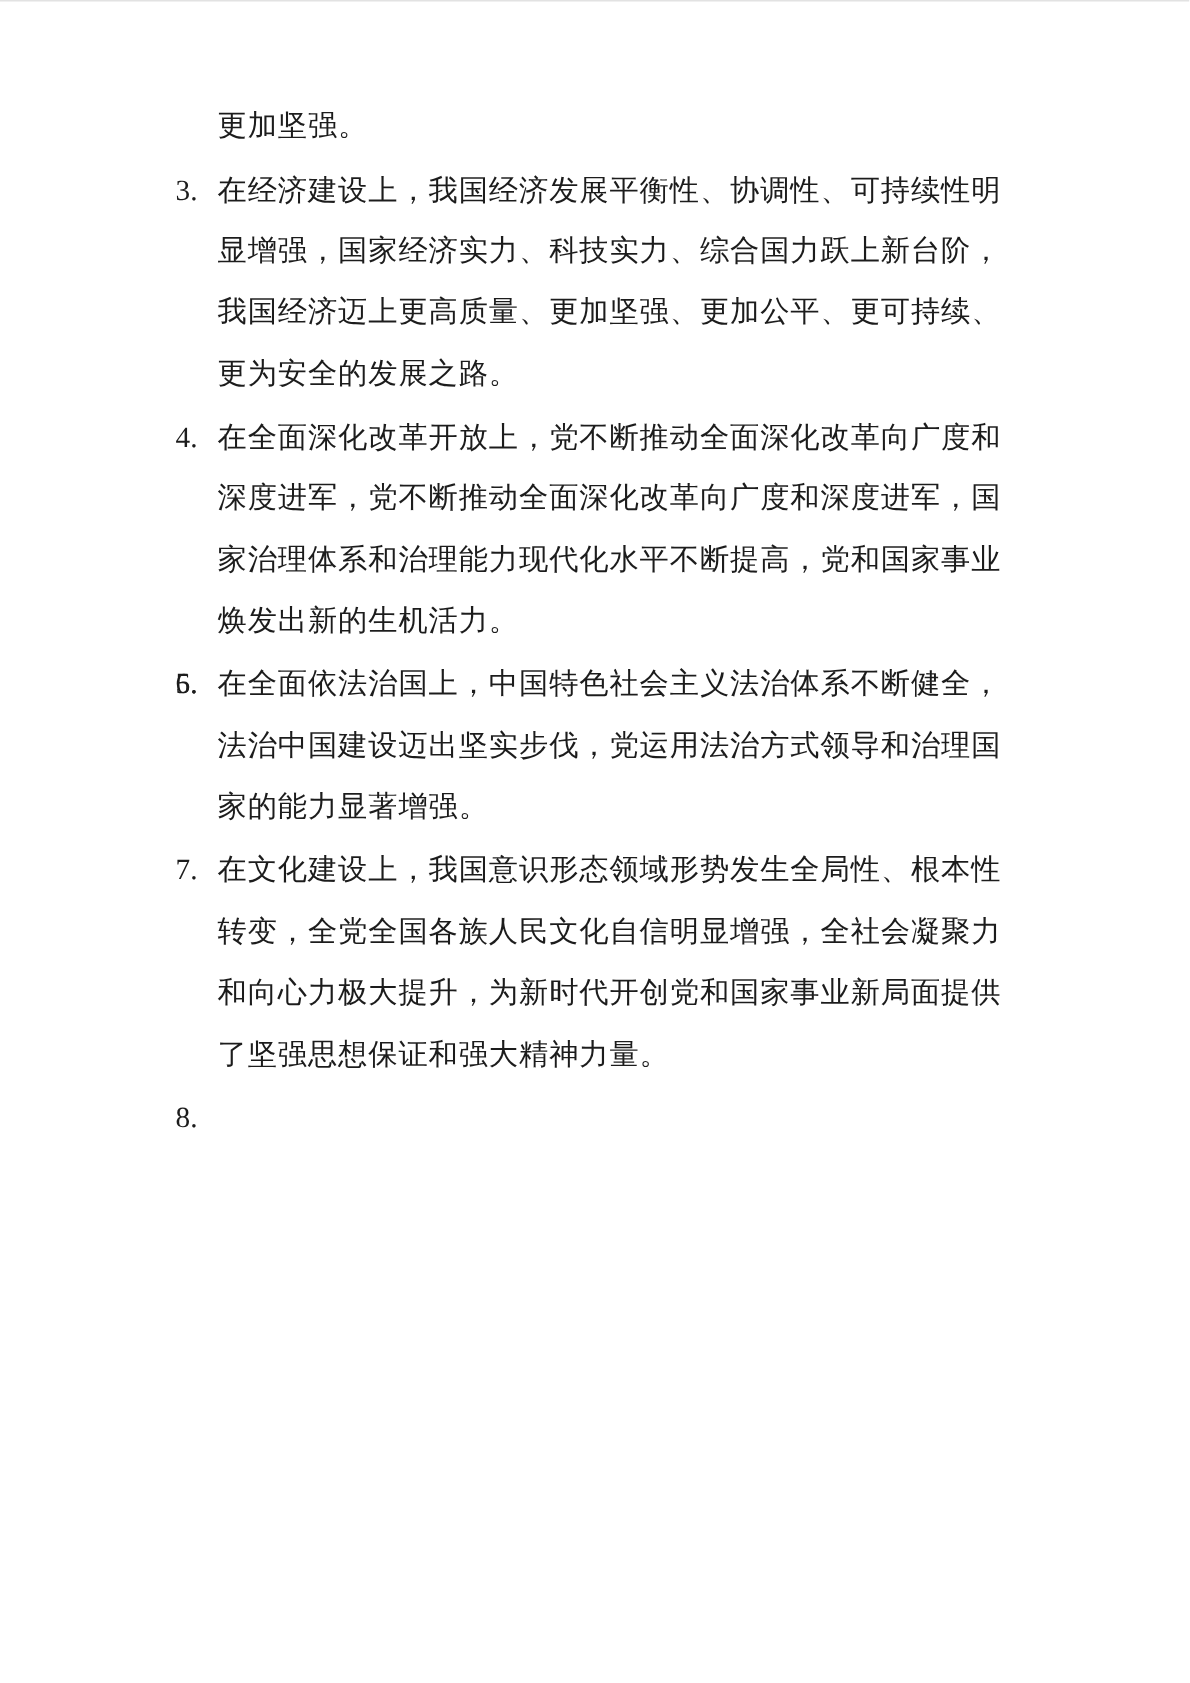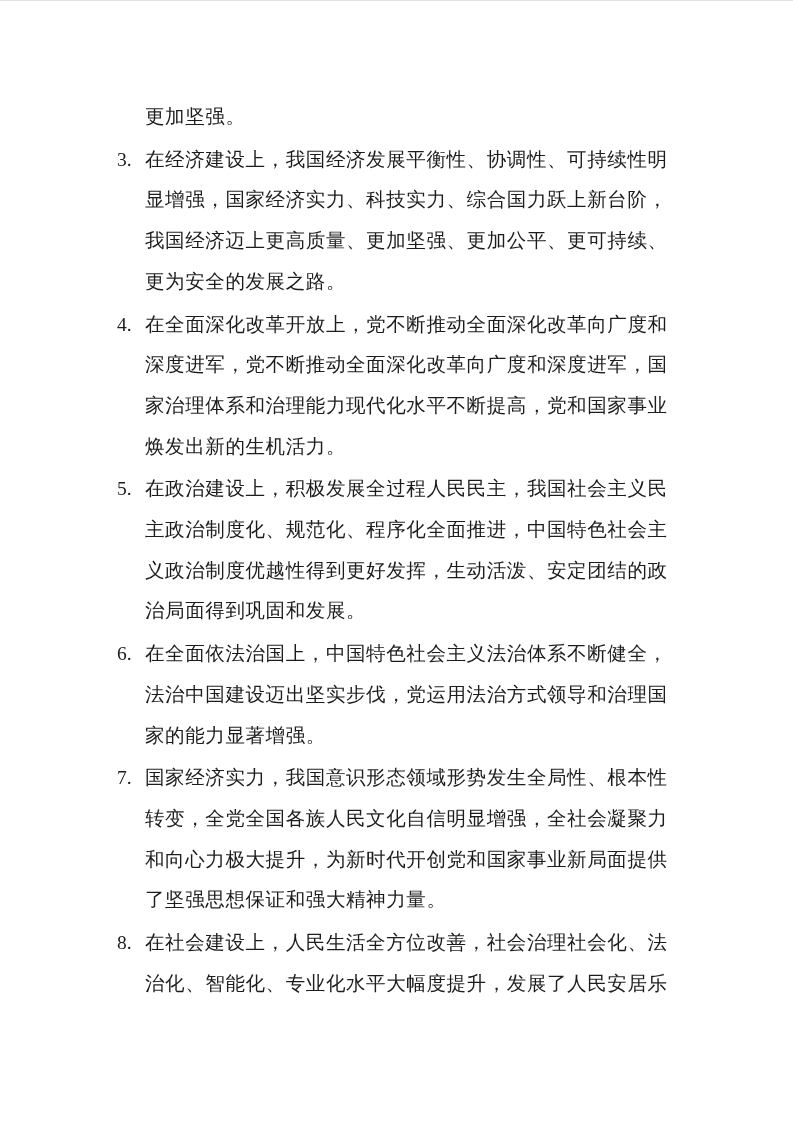--- a/index.html
+++ b/index.html
@@ -13,21 +13,21 @@
     font-family: "Liberation Serif", "DejaVu Serif", serif;
     color: #1c1c1c;
     overflow: hidden;
   }
   .page {
     box-sizing: border-box;
     width: 793px;
     height: 1122px;
     background: #ffffff;
     border-top: 1px solid #e2e2e2;
-    padding: 96px 121px 0 117px;
+    padding: 64px 121px 0 117px;
     overflow: hidden;
   }
   .doc-text {
     font-size: 19.5px;
     line-height: 40.7px;
     text-align: justify;
     text-justify: inter-character;
     letter-spacing: 0.6px;
   }
   .continuation {
@@ -65,32 +65,30 @@
       <span class="doc-text">在经济建设上，我国经济发展平衡性、协调性、可持续性明显增强，国家经济实力、科技实力、综合国力跃上新台阶，我国经济迈上更高质量、更加坚强、更加公平、更可持续、更为安全的发展之路。</span>
     </li>
 
     <li>
       <span class="item-number doc-text">4.</span>
       <span class="doc-text">在全面深化改革开放上，党不断推动全面深化改革向广度和深度进军，党不断推动全面深化改革向广度和深度进军，国家治理体系和治理能力现代化水平不断提高，党和国家事业焕发出新的生机活力。</span>
     </li>
 
     <li>
       <span class="item-number doc-text">5.</span>
-      <span class="doc-text">在政治建设上，积极发展全过程人民民主，我国社会主义民主政治制度化、规范化、程序化全面推进，中国特色社会主义政治制度优越性得到更好发挥，生动活泼、安定团结的政治局面得到巩固和发展。</span>
     </li>
 
     <li>
       <span class="item-number doc-text">6.</span>
       <span class="doc-text">在全面依法治国上，中国特色社会主义法治体系不断健全，法治中国建设迈出坚实步伐，党运用法治方式领导和治理国家的能力显著增强。</span>
     </li>
 
     <li>
       <span class="item-number doc-text">7.</span>
-      <span class="doc-text">国家经济实力，我国意识形态领域形势发生全局性、根本性转变，全党全国各族人民文化自信明显增强，全社会凝聚力和向心力极大提升，为新时代开创党和国家事业新局面提供了坚强思想保证和强大精神力量。</span>
+      <span class="doc-text">在文化建设上，我国意识形态领域形势发生全局性、根本性转变，全党全国各族人民文化自信明显增强，全社会凝聚力和向心力极大提升，为新时代开创党和国家事业新局面提供了坚强思想保证和强大精神力量。</span>
     </li>
 
     <li>
       <span class="item-number doc-text">8.</span>
-      <span class="doc-text">在社会建设上，人民生活全方位改善，社会治理社会化、法治化、智能化、专业化水平大幅度提升，发展了人民安居乐</span>
     </li>
 
   </ol>
 </div>
 
 </body></html>

